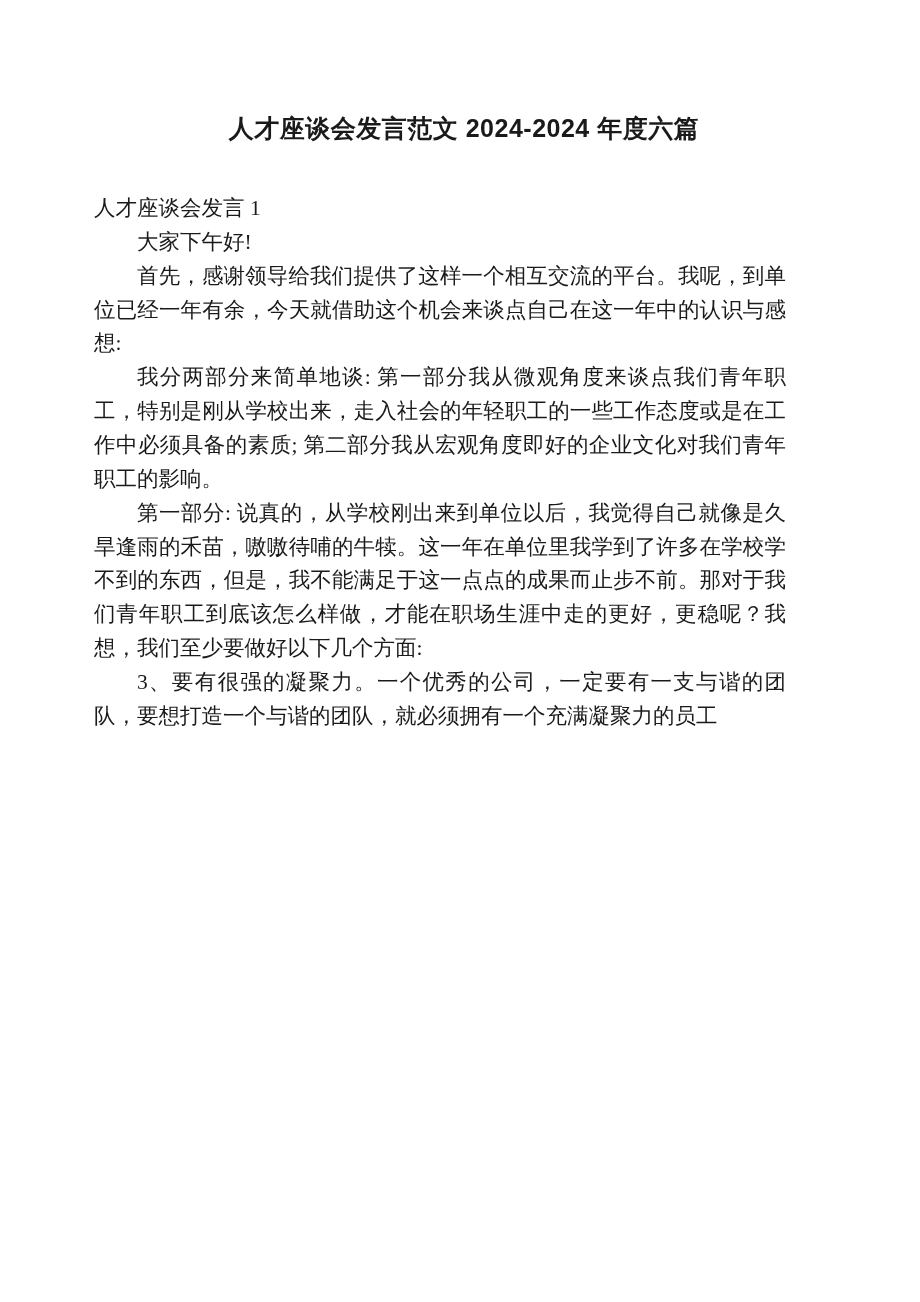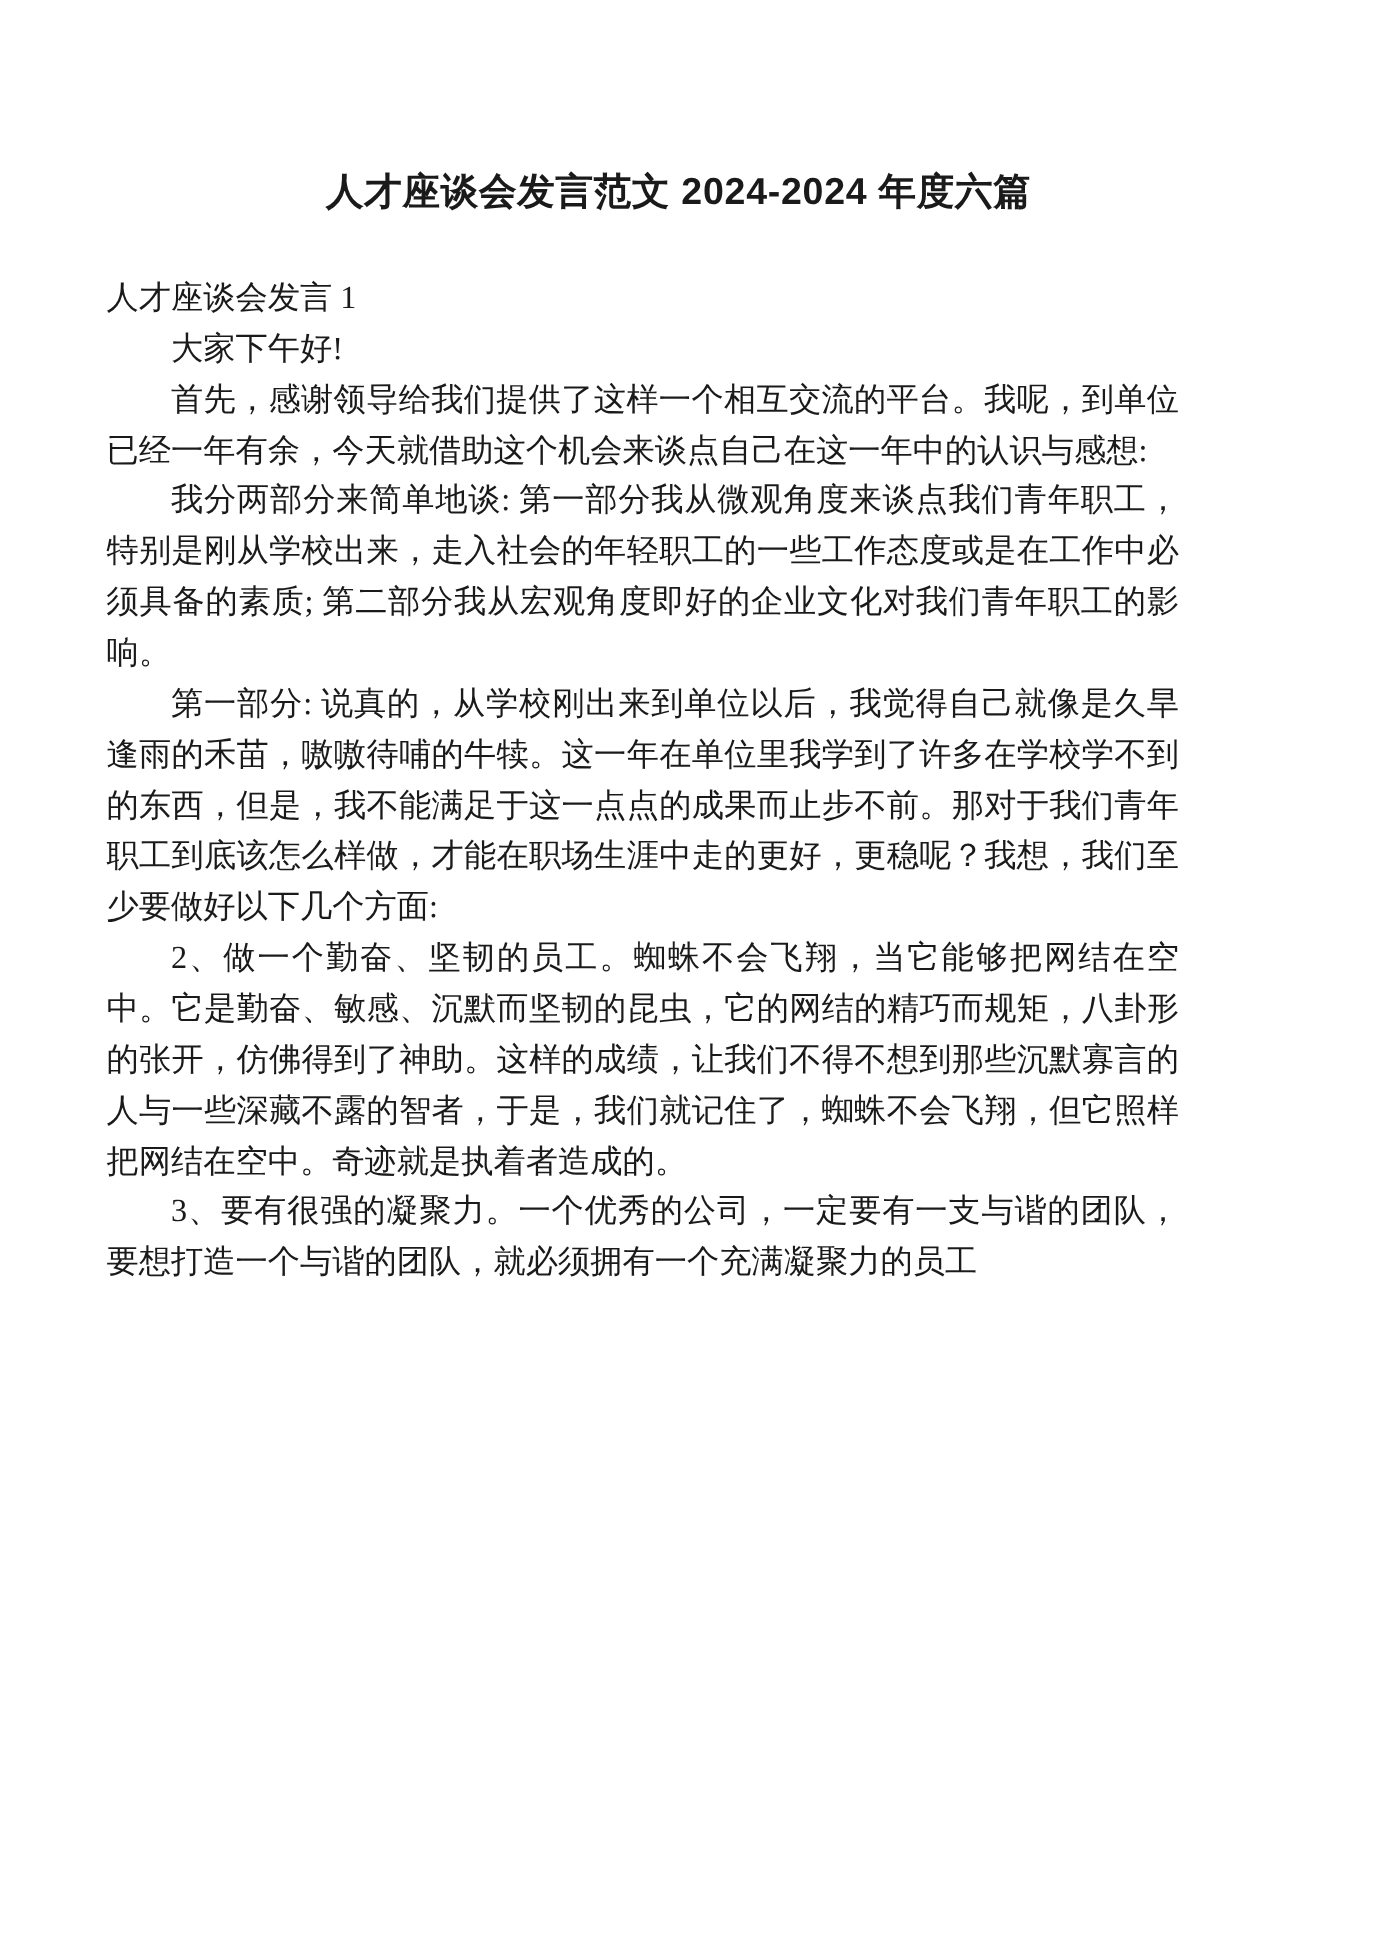--- a/index.html
+++ b/index.html
@@ -8,35 +8,35 @@
     width: 920px;
     height: 1302px;
     overflow: hidden;
     font-family: "Liberation Serif", "DejaVu Serif", serif;
   }
   .page {
     width: 920px;
     height: 1302px;
     background: var(--page-bg, #ffffff);
     color: var(--text-color, #1a1a1a);
-    padding: 110px 134px 0 71px;
+    padding: 110px 134px 0 94px;
   }
   .doc-title {
     font-family: "Liberation Sans", "DejaVu Sans", sans-serif;
     font-weight: 700;
     font-size: 25px;
     line-height: 36px;
     text-align: center;
     
     padding-left: 48px;
     letter-spacing: 0.5px;
     white-space: nowrap;
   }
   .doc-body {
-    margin-top: 36px;
+    margin-top: 46px;
     font-size: 21.5px;
     line-height: 33.86px;
     text-align: justify;
     text-justify: inter-ideograph;
   }
   .section-heading {
     text-indent: 0;
     font-weight: 400;
   }
   .para {
@@ -49,16 +49,15 @@
 <div class="page">
   <h1 class="doc-title">人才座谈会发言范文 2024-2024 年度六篇</h1>
 
   <div class="doc-body">
     <p class="section-heading">人才座谈会发言 1</p>
 
     <p class="para">大家下午好!</p>
     <p class="para">首先，感谢领导给我们提供了这样一个相互交流的平台。我呢，到单位已经一年有余，今天就借助这个机会来谈点自己在这一年中的认识与感想:</p>
     <p class="para">我分两部分来简单地谈: 第一部分我从微观角度来谈点我们青年职工，特别是刚从学校出来，走入社会的年轻职工的一些工作态度或是在工作中必须具备的素质; 第二部分我从宏观角度即好的企业文化对我们青年职工的影响。</p>
     <p class="para">第一部分: 说真的，从学校刚出来到单位以后，我觉得自己就像是久旱逢雨的禾苗，嗷嗷待哺的牛犊。这一年在单位里我学到了许多在学校学不到的东西，但是，我不能满足于这一点点的成果而止步不前。那对于我们青年职工到底该怎么样做，才能在职场生涯中走的更好，更稳呢？我想，我们至少要做好以下几个方面:</p>
-    <p class="para">2、做一个勤奋、坚韧的员工。蜘蛛不会飞翔，当它能够把网结在空中。它是勤奋、敏感、沉默而坚韧的昆虫，它的网结的精巧而规矩，八卦形的张开，仿佛得到了神助。这样的成绩，让我们不得不想到那些沉默寡言的人与一些深藏不露的智者，于是，我们就记住了，蜘蛛不会飞翔，但它照样把网结在空中。奇迹就是执着者造成的。</p>
     <p class="para">3、要有很强的凝聚力。一个优秀的公司，一定要有一支与谐的团队，要想打造一个与谐的团队，就必须拥有一个充满凝聚力的员工</p>
   </div>
 </div>
 
 </body></html>

